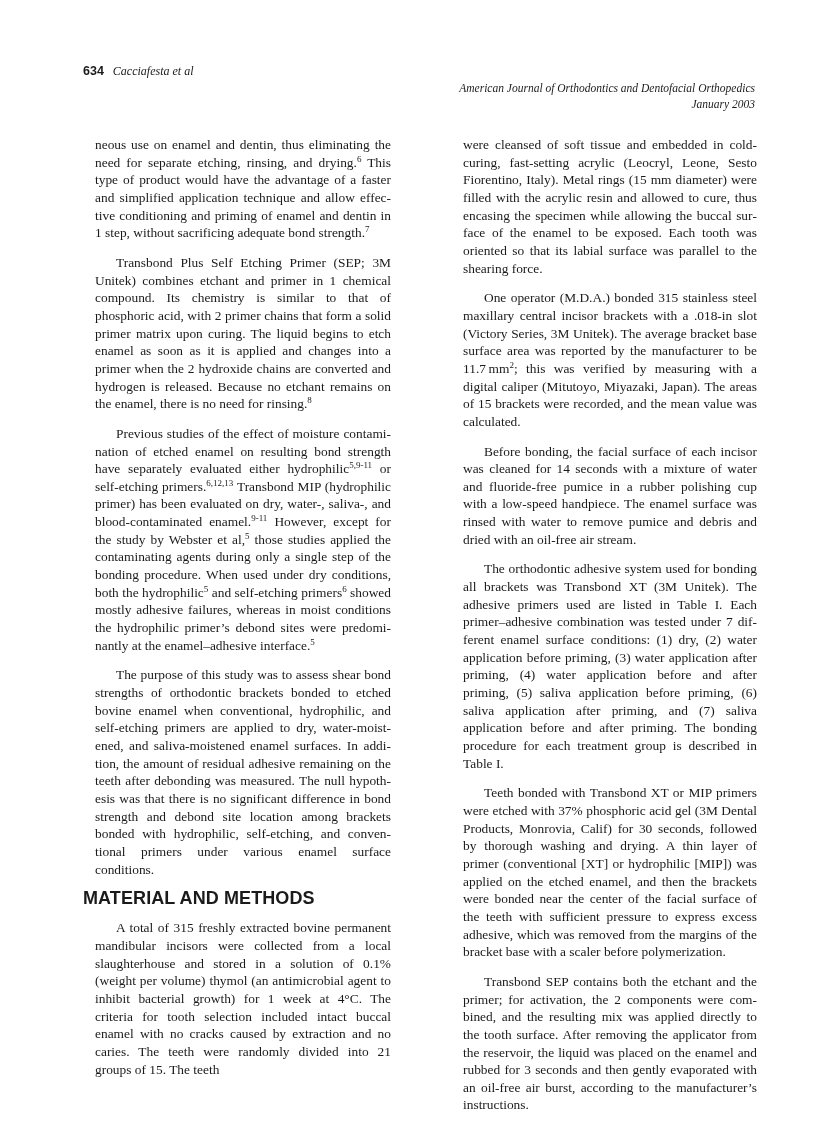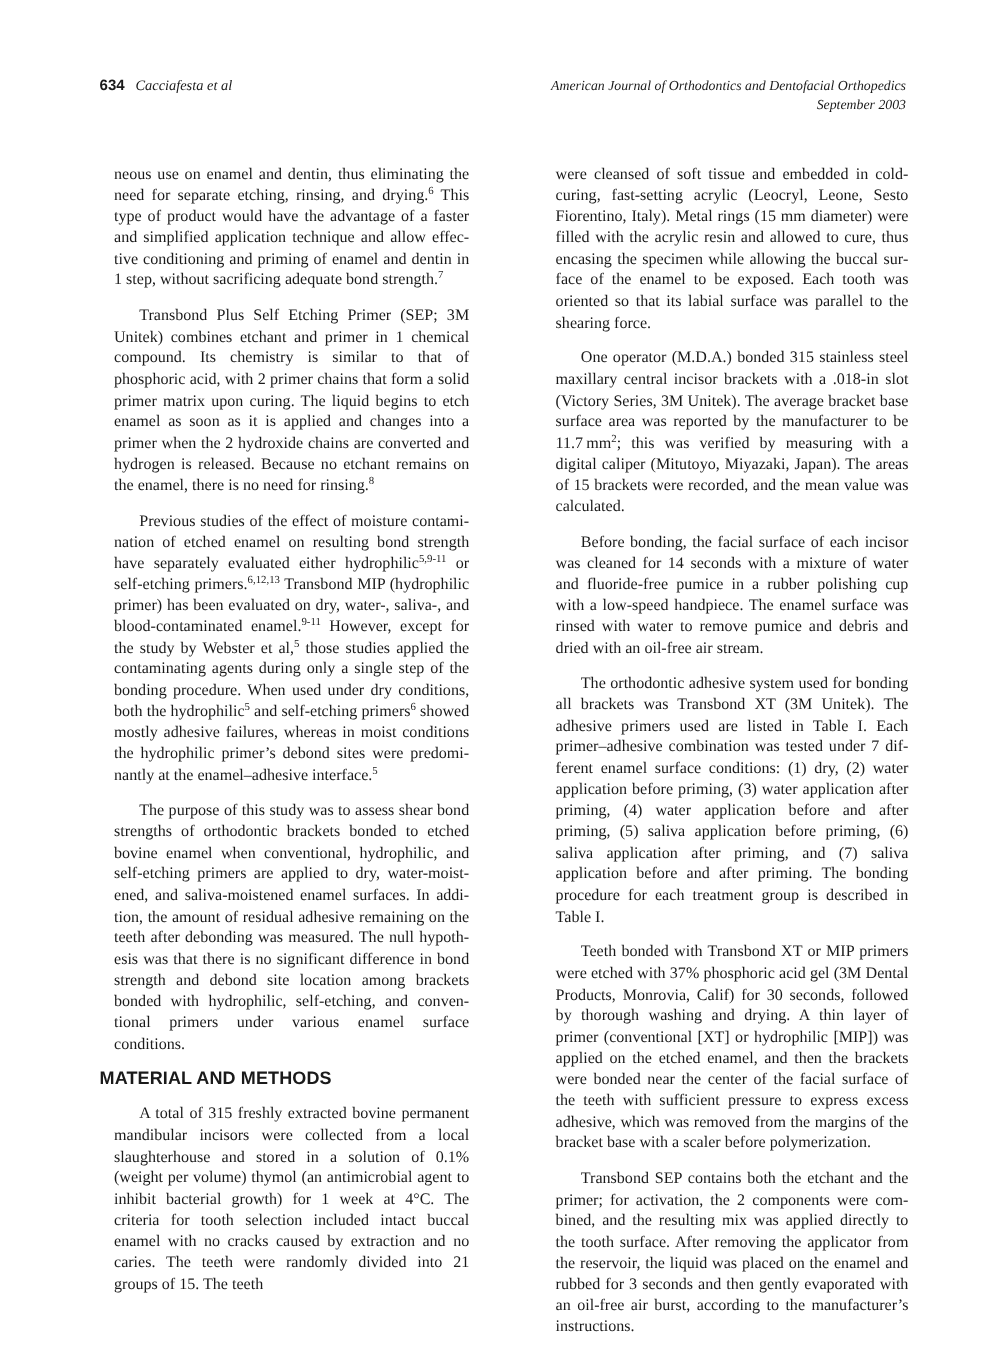--- a/index.html
+++ b/index.html
@@ -2,42 +2,42 @@
 <html><head>
 <meta charset="utf-8">
 <style>
   html, body { margin: 0; padding: 0; background: #ffffff; }
   body { width: 838px; height: 1122px; position: relative; overflow: hidden; color: #1a1a1a; }
   .page { position: absolute; left: 0; top: 0; width: 838px; height: 976px; }
   .running-head { position: absolute; left: 83px; top: 64px; width: 672px; font-family: "Liberation Serif", serif; font-size: 12px; }
   .rh-left { position: absolute; left: 0; top: 0; white-space: nowrap; }
   .rh-page { font-family: "Liberation Sans", sans-serif; font-weight: bold; font-size: 12.5px; margin-right: 6px; }
   .rh-author { font-style: italic; }
-  .rh-right { position: absolute; right: 0; top: 0; text-align: right; font-style: italic; line-height: 16px; font-size: 11.5px; }
+  .rh-right { position: absolute; right: 0; top: 16px; text-align: right; font-style: italic; line-height: 16px; font-size: 11.5px; }
   .column { position: absolute; top: 124px; font-family: "Liberation Serif", serif; font-size: 13.4px; line-height: 17.66px; text-align: justify; hyphens: manual; }
   .col-left { left: 83px; width: 320px; }
   .col-right { left: 451px; width: 318px; }
   .column p { margin: 12px; text-indent: 0; }
   .column p.indent { text-indent: 21px; }
   .column sup { font-size: 9px; line-height: 0; vertical-align: 5px; }
-  .section-heading { font-family: "Liberation Sans", sans-serif; font-weight: bold; font-size: 15px; margin: 10px 0 3px 0; line-height: 17px; letter-spacing: 0.1px; }
+  .section-heading { font-family: "Liberation Sans", sans-serif; font-weight: bold; font-size: 18px; margin: 10px 0 3px 0; line-height: 17px; letter-spacing: 0.1px; }
 </style>
 </head>
 <body>
 
 <div class="page">
 
   <div class="running-head">
     <div class="rh-left">
       <span class="rh-page">634</span>
       <span class="rh-author">Cacciafesta et al</span>
     </div>
     <div class="rh-right">
       <div>American Journal of Orthodontics and Dentofacial Orthopedics</div>
-      <div>September 2003</div>
+      <div>January 2003</div>
     </div>
   </div>
 
   <div class="column col-left">
     <div>
         <p><span>neous use on enamel and dentin, thus eliminating the need for separate etching, rinsing, and drying.</span><sup>6</sup><span> This type of product would have the advantage of a faster and simplified application technique and allow effec­tive conditioning and priming of enamel and dentin in 1 step, without sacrificing adequate bond strength.</span><sup>7</sup></p>
         <p class="indent"><span>Transbond Plus Self Etching Primer (SEP; 3M Unitek) combines etchant and primer in 1 chemical compound. Its chemistry is similar to that of phosphoric acid, with 2 primer chains that form a solid primer matrix upon curing. The liquid begins to etch enamel as soon as it is applied and changes into a primer when the 2 hydroxide chains are converted and hydrogen is released. Because no etchant remains on the enamel, there is no need for rinsing.</span><sup>8</sup></p>
         <p class="indent"><span>Previous studies of the effect of moisture contami­nation of etched enamel on resulting bond strength have separately evaluated either hydrophilic</span><sup>5,9-11</sup><span> or self-etching primers.</span><sup>6,12,13</sup><span> Transbond MIP (hydrophilic primer) has been evaluated on dry, water-, saliva-, and blood-contaminated enamel.</span><sup>9-11</sup><span> However, except for the study by Webster et al,</span><sup>5</sup><span> those studies applied the contaminating agents during only a single step of the bonding procedure. When used under dry conditions, both the hydrophilic</span><sup>5</sup><span> and self-etching primers</span><sup>6</sup><span> showed mostly adhesive failures, whereas in moist conditions the hydrophilic primer’s debond sites were predomi­nantly at the enamel–adhesive interface.</span><sup>5</sup></p>
         <p class="indent"><span>The purpose of this study was to assess shear bond strengths of orthodontic brackets bonded to etched bovine enamel when conventional, hydrophilic, and self-etching primers are applied to dry, water-moist­ened, and saliva-moistened enamel surfaces. In addi­tion, the amount of residual adhesive remaining on the teeth after debonding was measured. The null hypoth­esis was that there is no significant difference in bond strength and debond site location among brackets bonded with hydrophilic, self-etching, and conven­tional primers under various enamel surface conditions.</span></p>
       </div>

